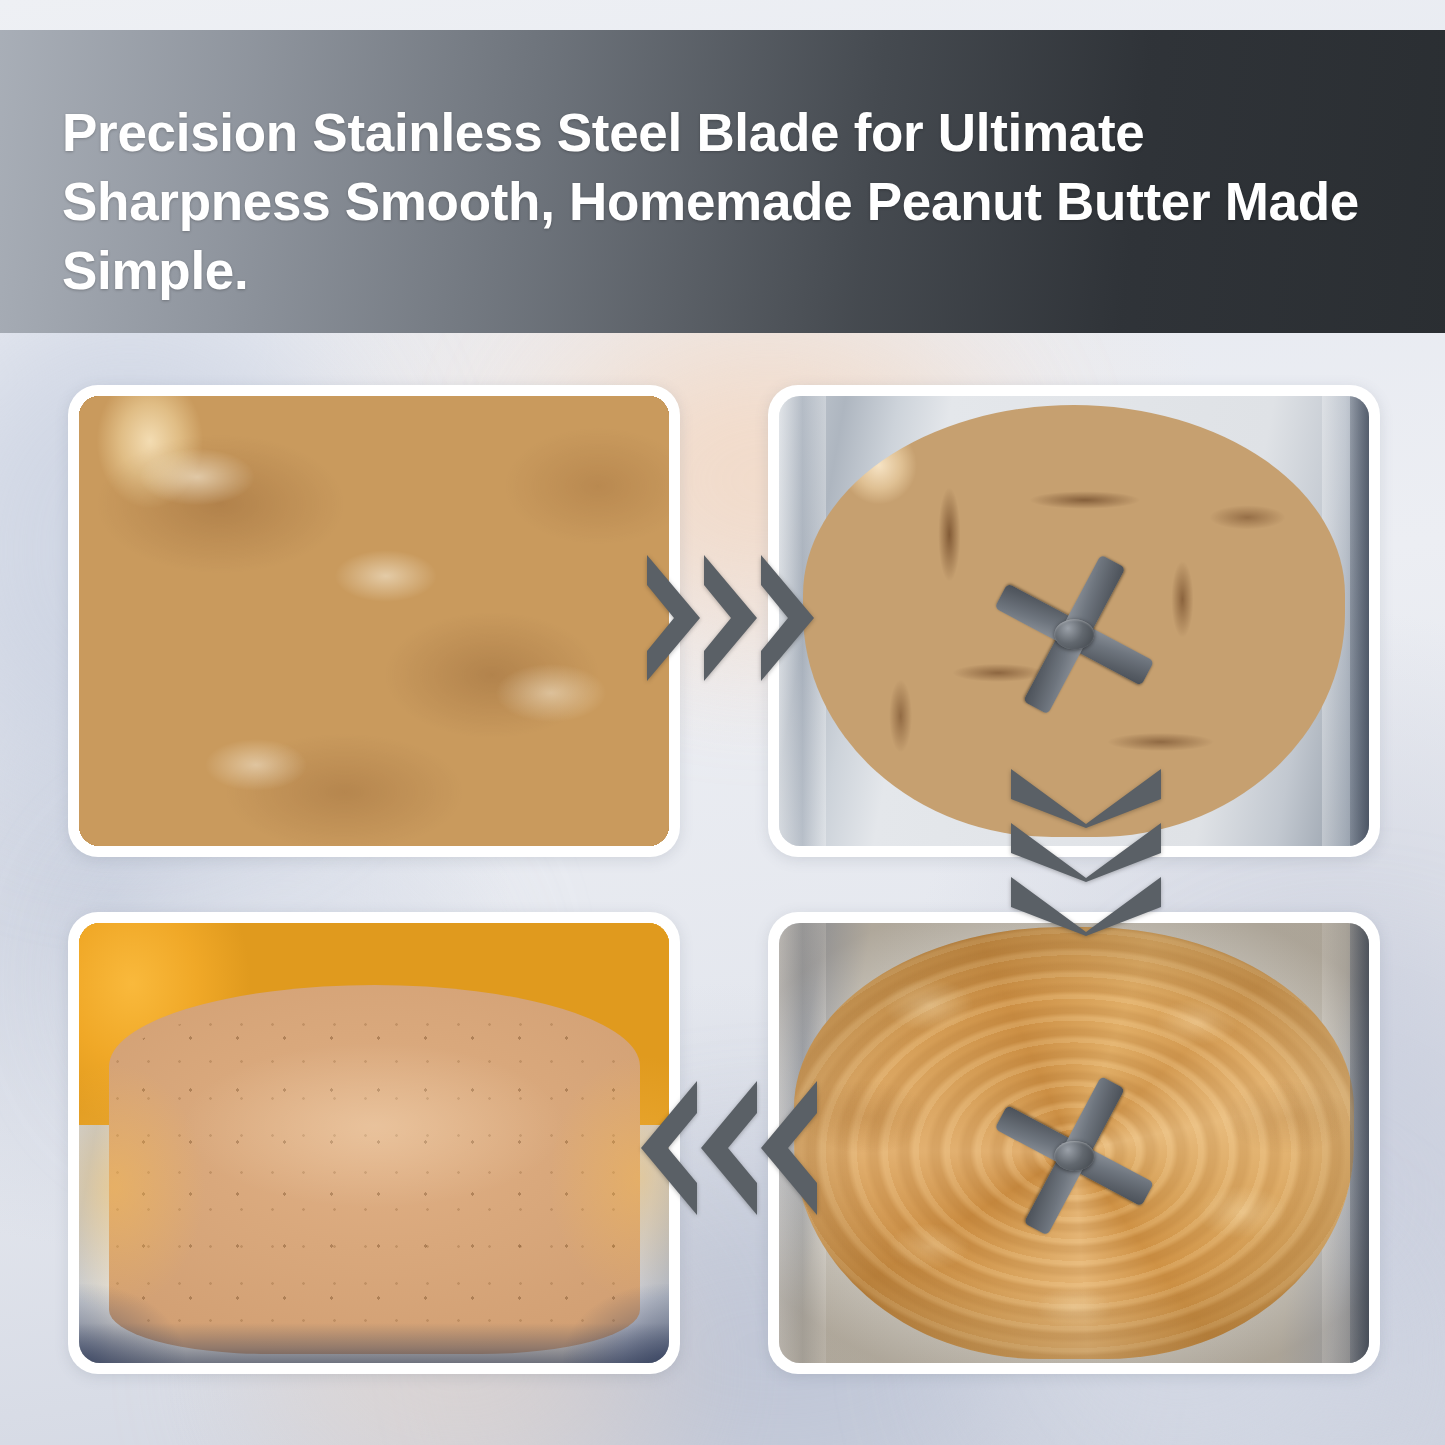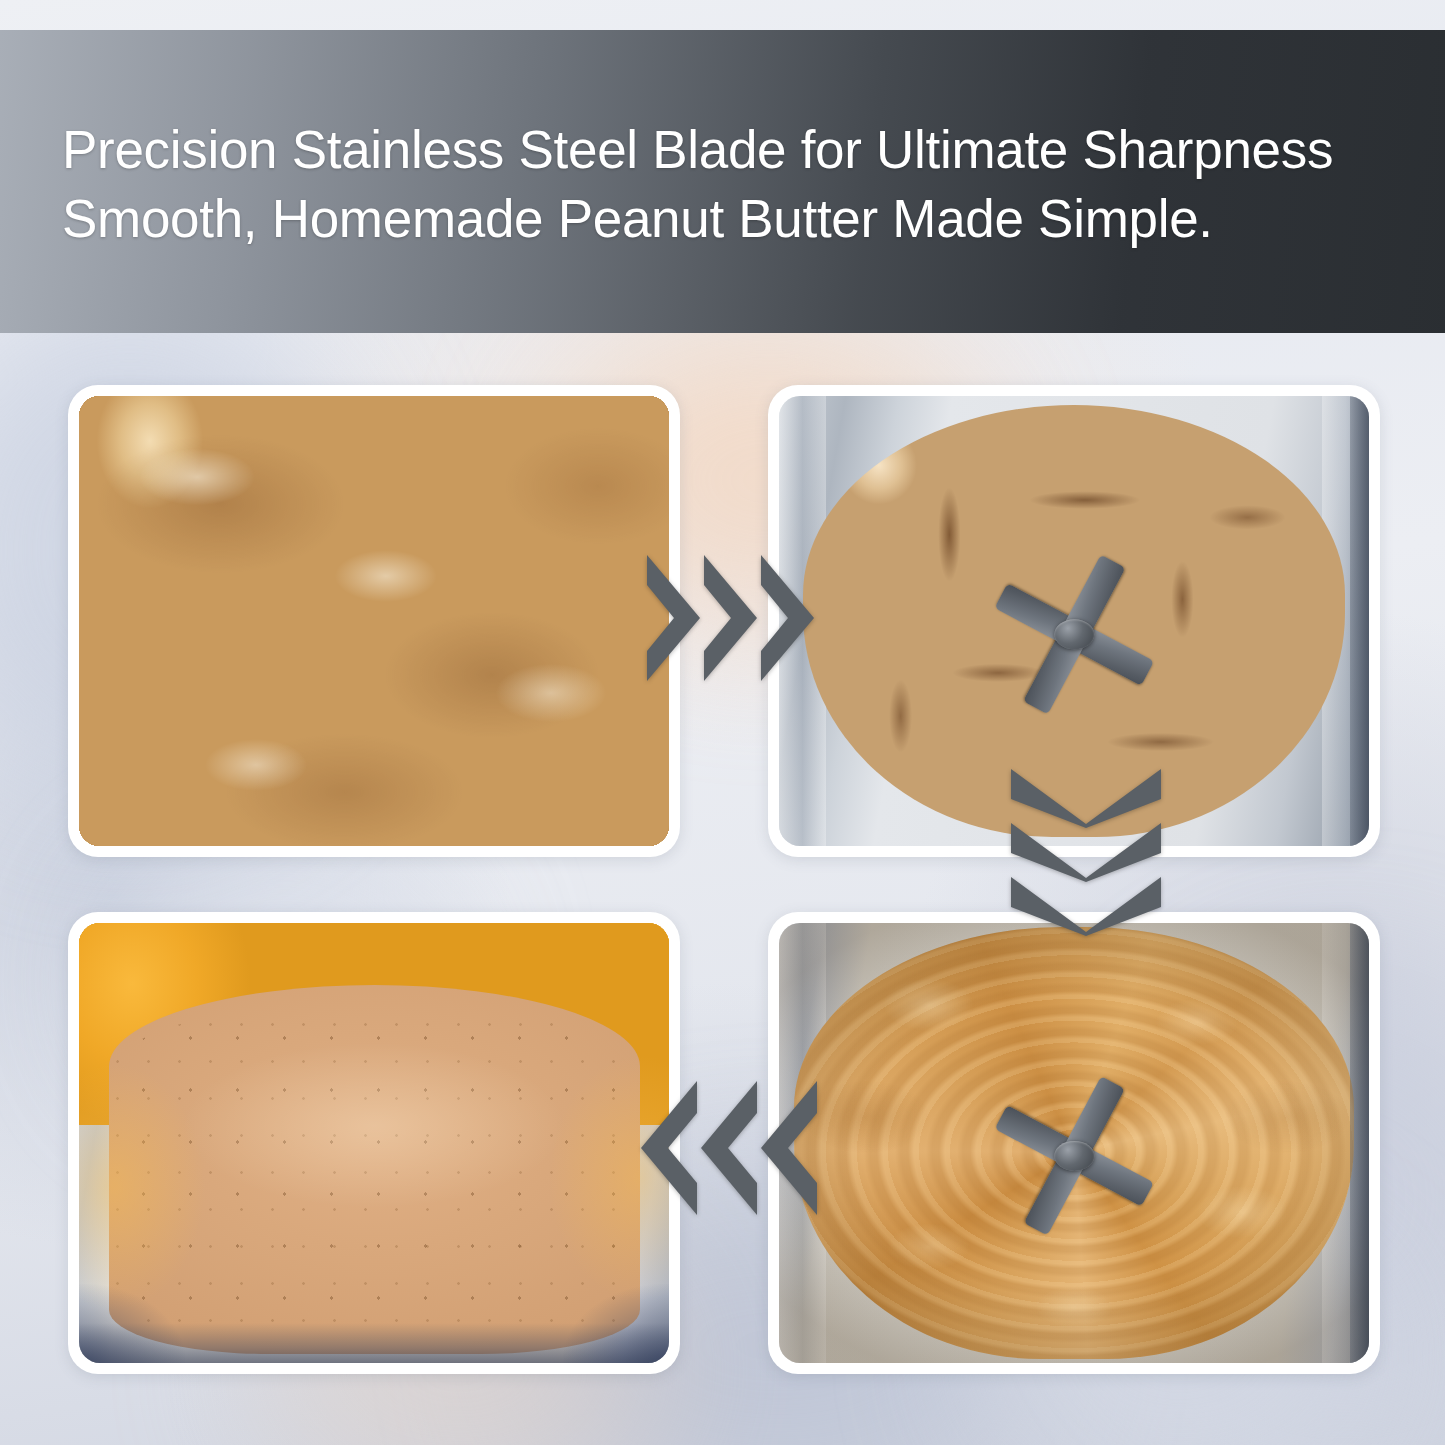--- a/index.html
+++ b/index.html
@@ -50,25 +50,25 @@
     background:linear-gradient(96deg,
         rgba(166,172,181,.97) 0%,
         rgba(140,146,155,.97) 17%,
         rgba(104,110,118,.97) 38%,
         rgba(66,71,77,.98) 60%,
         rgba(45,49,54,.99) 78%,
         rgba(40,44,48,.99) 100%);
   }
   .headline{
     position:absolute;
-    left:62px; top:86px;
+    left:62px; top:69px;
     width:1330px;
     color:#ffffff;
     font-size:53px;
-    font-weight:400;
+    font-weight:700;
     line-height:1.30;
     letter-spacing:-.3px;
     white-space:pre-line;
     text-shadow:0 1px 3px rgba(0,0,0,.25);
   }
 
   
   .panel{
     position:absolute;
     background:#ffffff;

